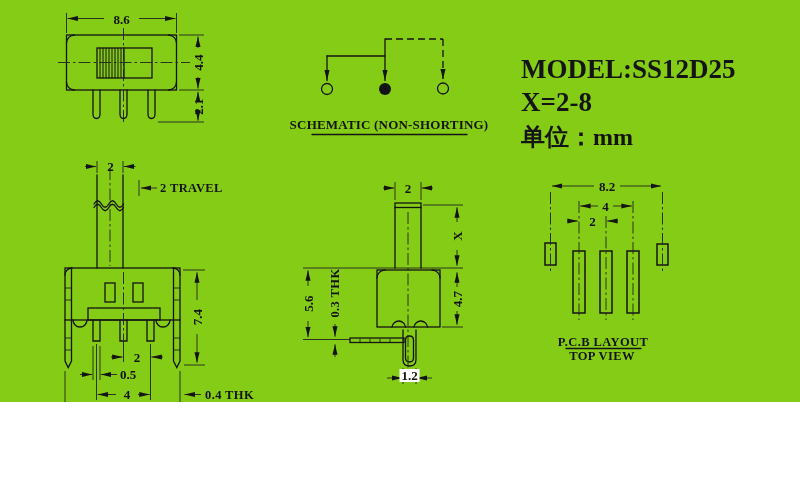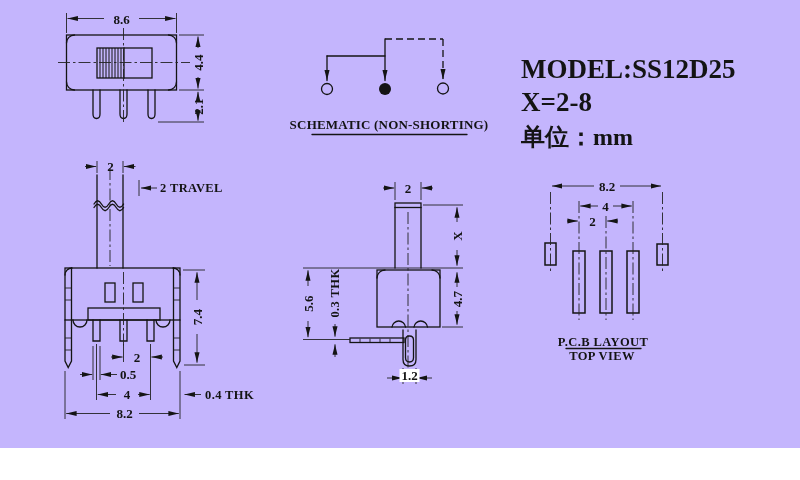--- a/index.html
+++ b/index.html
@@ -1,16 +1,16 @@
 <!DOCTYPE html>
 <html><head>
 <meta charset="utf-8">
 <style>
   html,body{margin:0;padding:0;background:#ffffff;}
-  .page{position:relative;width:800px;height:448px;background:#c4b5fd;overflow:hidden;
+  .page{position:relative;width:800px;height:402px;background:#84cc16;overflow:hidden;
         font-family:"Liberation Serif", serif;}
   svg text{fill:#141414;}
   .dim{font-family:"Liberation Serif", serif;font-weight:700;font-size:13px;}
   .cap{font-family:"Liberation Serif", serif;font-weight:700;font-size:13px;letter-spacing:.2px;}
   .cap2{font-family:"Liberation Serif", serif;font-weight:700;font-size:12.5px;letter-spacing:.4px;}
   .ttl{font-family:"Liberation Serif", serif;font-weight:600;font-size:27px;}
   .ttl3{font-family:"Liberation Serif", serif;font-weight:600;font-size:24px;}
   .obj{stroke:#141414;stroke-width:1.3;fill:none;stroke-linecap:round;}
   .obj2{stroke:#141414;stroke-width:1.5;fill:none;}
   .thin{stroke:#222222;stroke-width:0.9;fill:none;}

